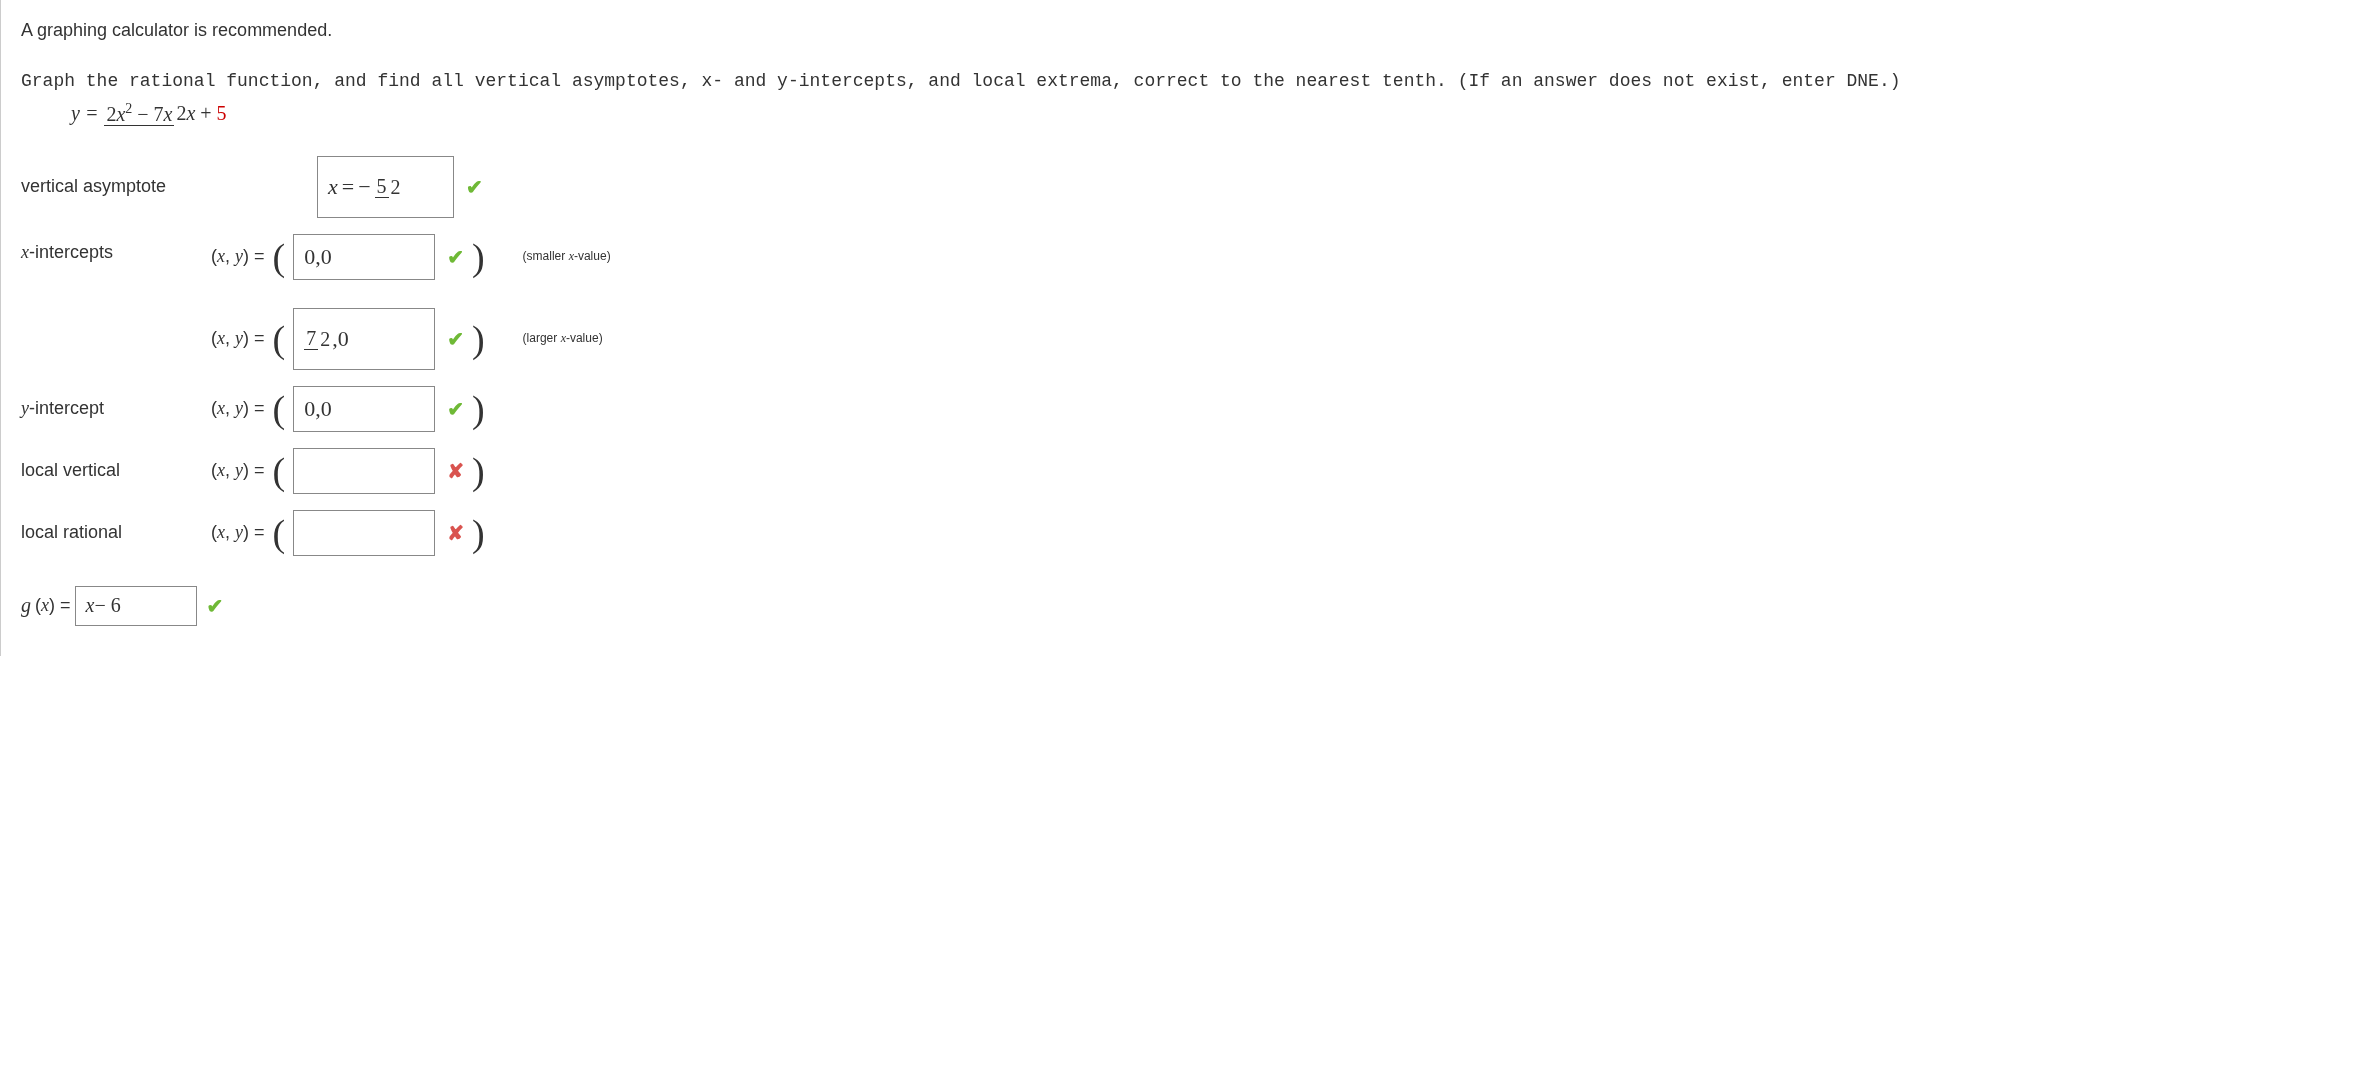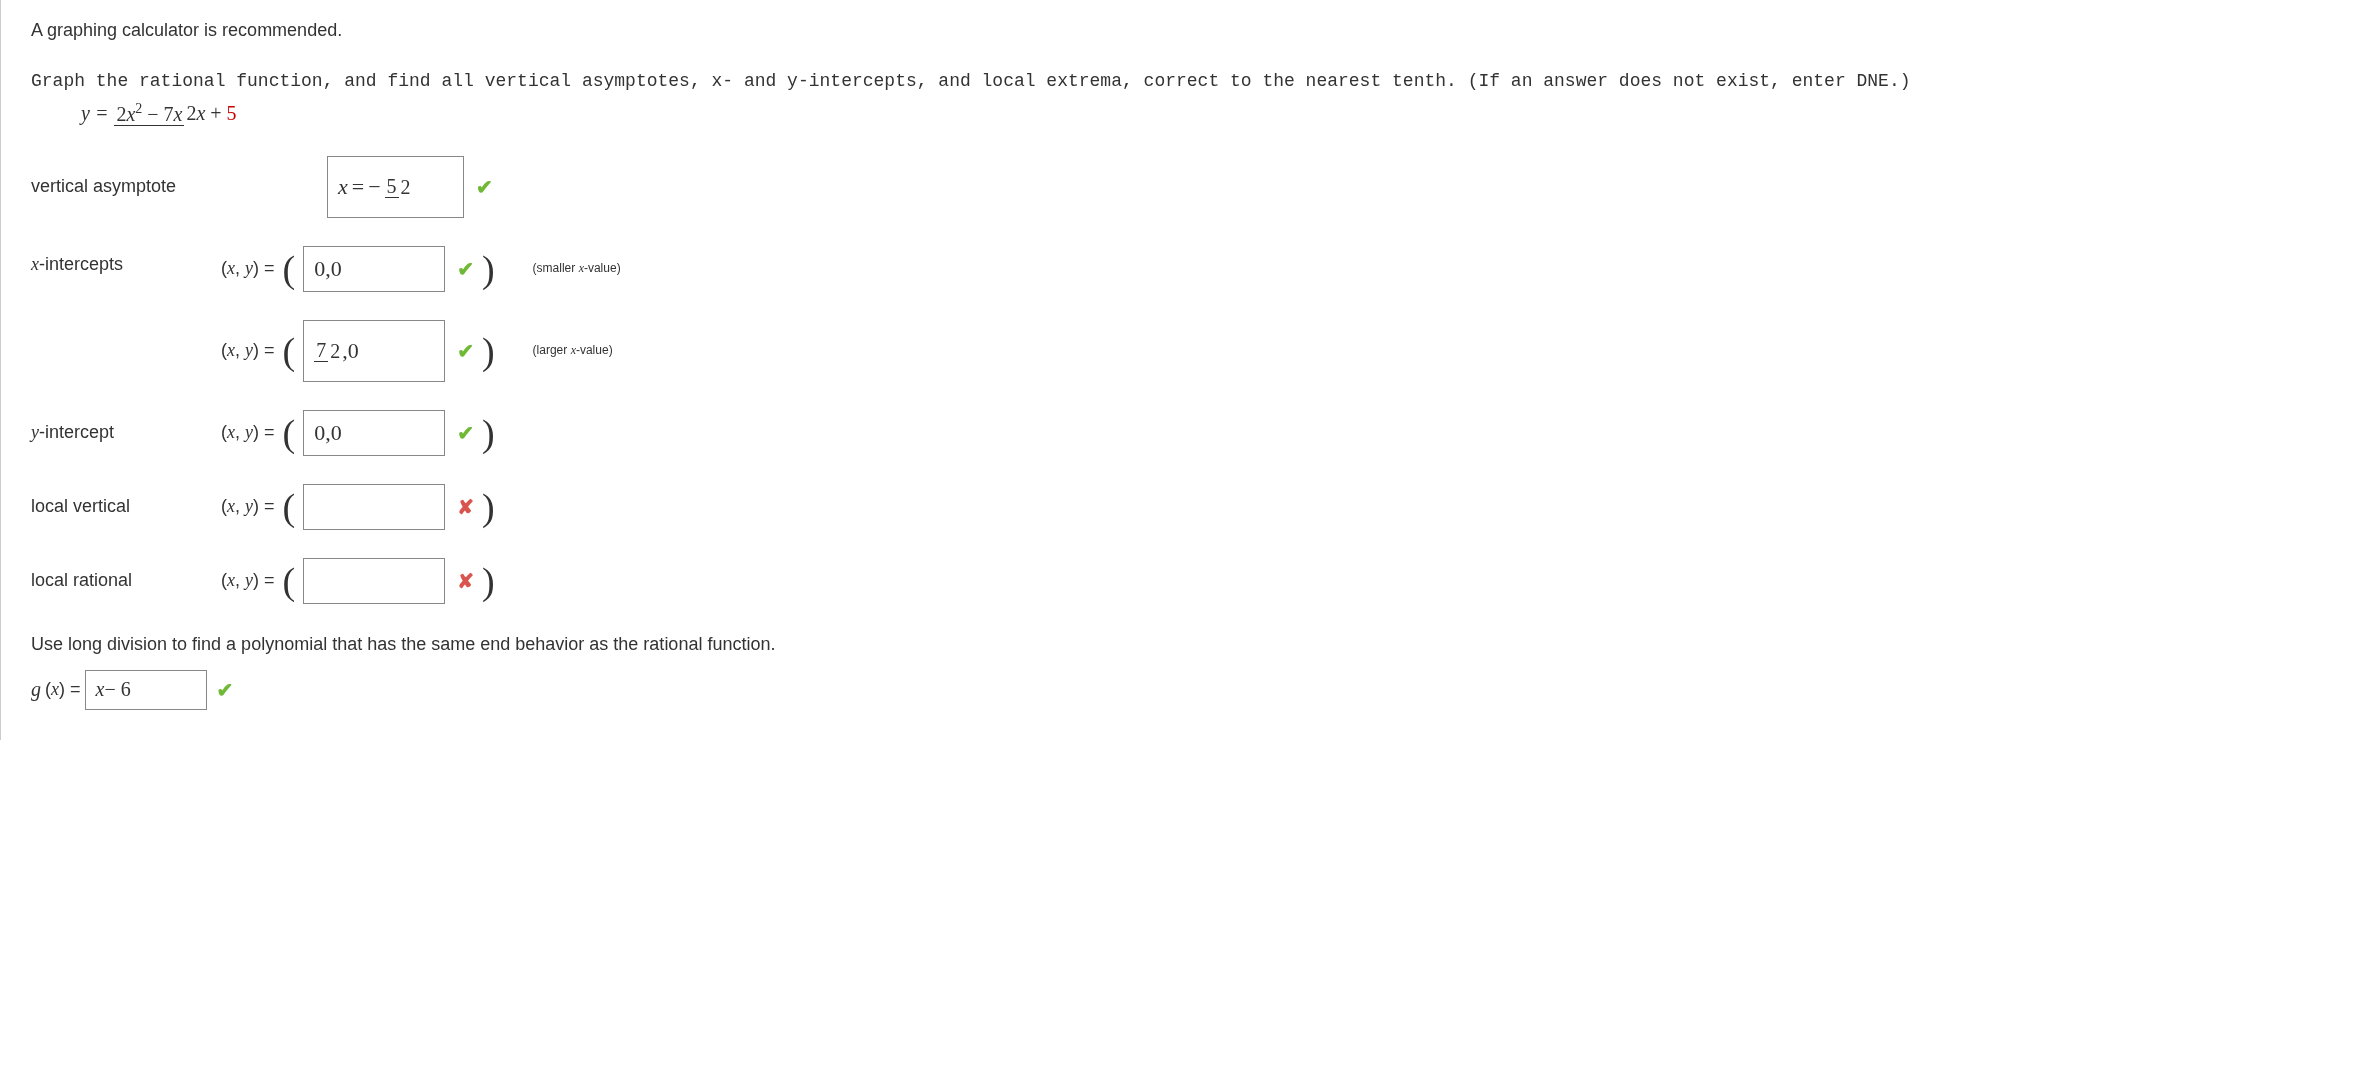--- a/index.html
+++ b/index.html
@@ -5,21 +5,21 @@
   body {
     font-family: Arial, Helvetica, sans-serif;
     font-size: 18px;
     color: #333;
     margin: 0;
     padding: 0;
     background: #fff;
   }
   .container {
     border-left: 1px solid #ccc;
-    padding: 20px 30px 30px 30px;
+    padding: 20px 30px 30px 20px;
     max-width: 2300px;
   }
   .instruction {
     margin-bottom: 30px;
   }
   .question-text {
     margin-bottom: 10px;
     font-family: Liberation Mono, monospace;
   }
   .equation-block {
@@ -41,21 +41,21 @@
     line-height: 1.1;
   }
   .frac .num { border-bottom: 1px solid #333; padding: 0 2px; }
   .frac .den { padding: 0 2px; }
   .sup { font-size: 0.7em; vertical-align: super; }
   .red { color: #c00; }
 
   .answer-grid {
     display: grid;
     grid-template-columns: 190px auto;
-    row-gap: 28px;
+    row-gap: 16px;
     align-items: center;
     margin-bottom: 30px;
   }
   .label-cell {
     font-size: 18px;
     color: #333;
   }
   .answer-cell {
     display: flex;
     align-items: center;
@@ -222,21 +222,20 @@
       <span class="big-paren">(</span>
       <div class="answer-box">
         <span></span>
       </div>
       <span class="mark-icon mark-wrong">✘</span>
       <span class="big-paren">)</span>
     </div>
 
   </div>
 
-  <div class="followup">Use long division to find a polynomial that has the same end behavior as the rational function.</div>
 
   <div class="gx-row">
     <span class="ital" style="font-family:'Times New Roman',serif; font-size:20px;">
       <span>g</span>
     </span>
     <span style="font-family:Arial; font-size:18px;">(<span class="ital">x</span>) = </span>
     <div class="answer-box gx">
       <span class="ital">x</span>
         <span> − 6</span>
     </div>

